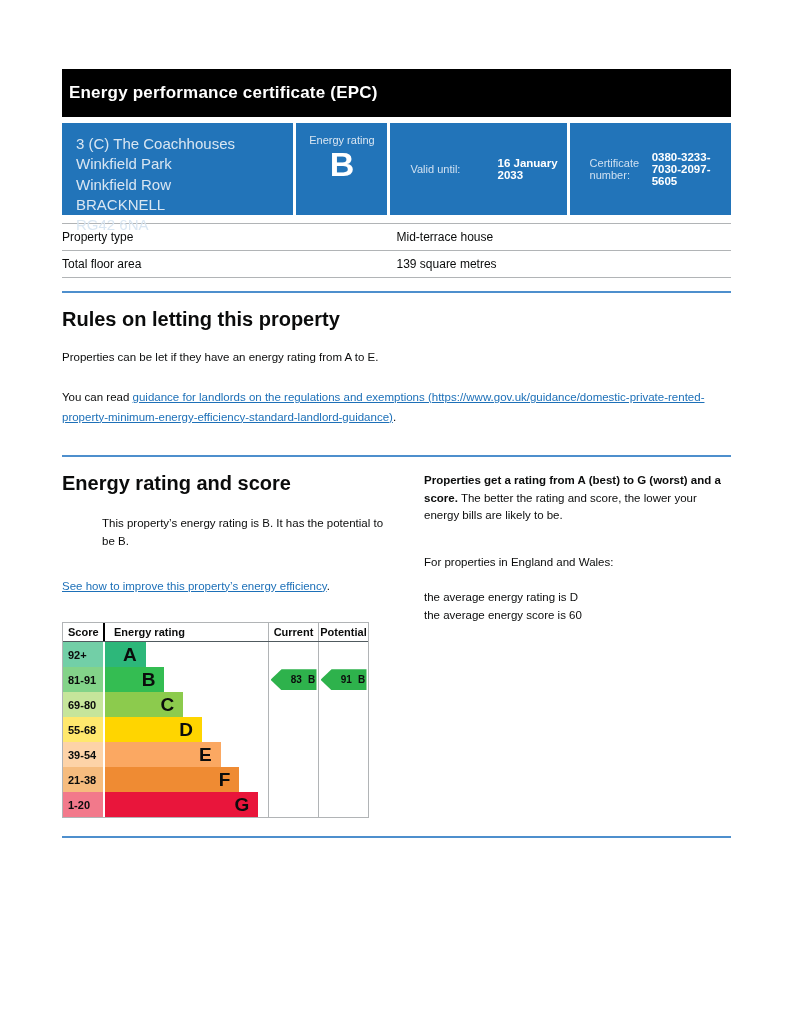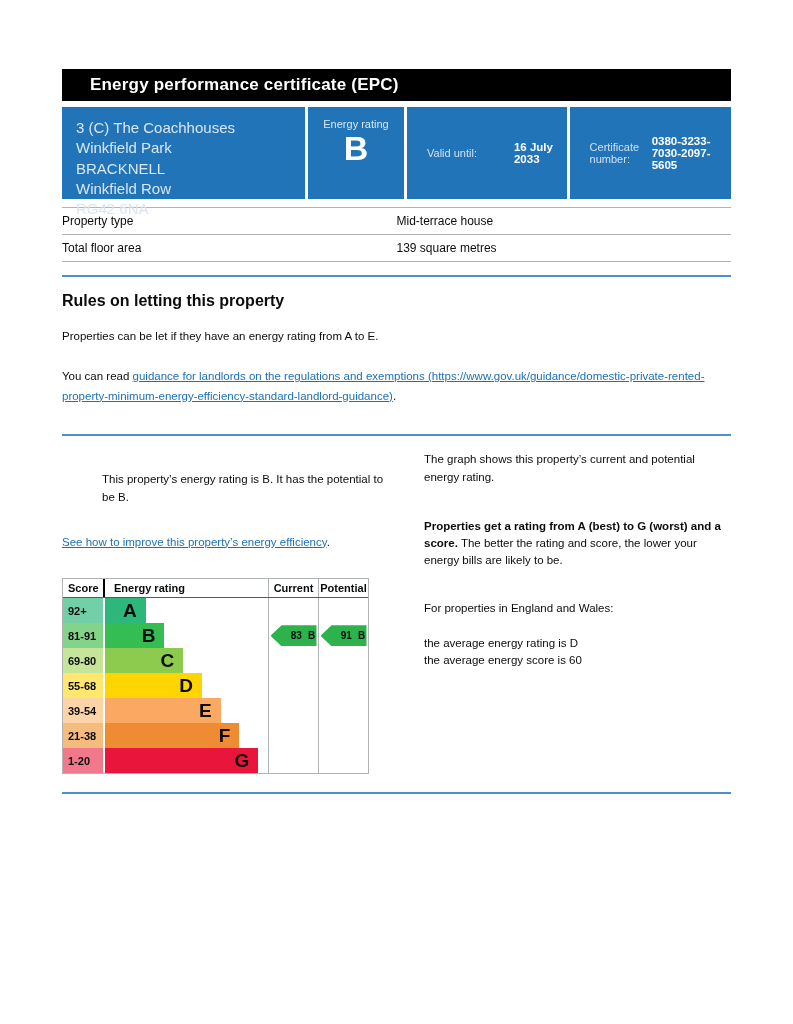--- a/index.html
+++ b/index.html
@@ -2,21 +2,21 @@
 <html><head>
 <meta charset="utf-8">
 <style>
   * { margin:0; padding:0; box-sizing:border-box; }
   html,body { background:#fff; }
   body { font-family:"Liberation Sans", sans-serif; color:#0b0c0c; }
   .page { position:relative; width:793px; height:1024px; background:#fff; overflow:hidden; }
   .content { padding:69px 62px 0 62px; }
 
   
-  .doc-header { background:#000; color:#fff; height:32px; display:flex; align-items:center; padding-left:28px; }
+  .doc-header { background:#000; color:#fff; height:48px; display:flex; align-items:center; padding-left:7px; }
   .doc-header h1 { font-size:17px; font-weight:bold; letter-spacing:0.2px; }
 
   
   .summary { display:flex; gap:3px; height:92px; margin-top:6px; }
   .bluebox { background:#2274b9; }
   .address-box { width:243px; color:#d9e6f2; font-size:15px; line-height:1.35; padding:11px 0 0 14px; }
   .rating-box { width:96px; text-align:center; color:#d9e6f2; font-size:11px; padding-top:11px; }
   .rating-box .big { font-size:34px; font-weight:bold; color:#fff; line-height:1.1; }
   .box-col { flex:1; display:flex; flex-direction:row; gap:3px; }
   .info-box { flex:1; display:flex; align-items:center; padding-left:20px; font-size:11px; color:#cfe0f1; }
@@ -26,21 +26,21 @@
   
   .prop-table { width:100%; border-collapse:collapse; margin-top:8px; font-size:12px; border-top:1px solid #b1b4b6; }
   .prop-table td { border-bottom:1px solid #b1b4b6; padding:6px 0; vertical-align:top; }
   .prop-table td.lbl { width:50%; }
 
   .blue-rule { border:none; border-top:2px solid #4e8fcd; height:0; }
   .rule-1 { margin-top:13px; }
   .rule-2 { margin-top:28px; }
   .rule-3 { margin-top:18px; }
 
-  h2 { font-size:16px; font-weight:bold; }
+  h2 { font-size:20px; font-weight:bold; }
   .rules h2 { margin-top:15px; }
   p { font-size:11.5px; line-height:1.5; }
   .rules .p1 { margin-top:18px; }
   .rules .p2 { margin-top:22px; line-height:1.7; max-width:660px; }
   a.link { color:#1d70b8; text-decoration:underline; cursor:pointer; }
 
   
   .two-col { display:flex; margin-top:15px; }
   .col-left { width:362px; }
   .col-right { width:307px; }
@@ -75,32 +75,32 @@
   <div class="content">
 
     <header class="doc-header">
       <h1>Energy performance certificate (EPC)</h1>
     </header>
 
     <section class="summary">
       <div class="bluebox address-box">
         <div>3 (C) The Coachhouses</div>
         <div>Winkfield Park</div>
+        <div>Winkfield Row</div>
         <div>BRACKNELL</div>
-        <div>Winkfield Row</div>
         <div>RG42 6NA</div>
       </div>
       <div class="bluebox rating-box">
         <div>Energy rating</div>
         <div class="big">B</div>
       </div>
       <div class="box-col">
         <div class="bluebox info-box">
           <span class="info-label">Valid until:</span>
-          <span class="info-value">16 July 2033</span>
+          <span class="info-value">16 January 2033</span>
         </div>
         <div class="bluebox info-box">
           <span class="info-label">Certificate number:</span>
           <span class="info-value">0380-3233-7030-2097-5605</span>
         </div>
       </div>
     </section>
 
     <table class="prop-table">
       <tbody>
@@ -120,20 +120,21 @@
     <section class="rules">
       <h2>Rules on letting this property</h2>
       <p class="p1">Properties can be let if they have an energy rating from A to E.</p>
       <p class="p2"><span>You can read </span><a class="link">guidance for landlords on the regulations and exemptions (https://www.gov.uk/guidance/domestic-private-rented-property-minimum-energy-efficiency-standard-landlord-guidance)</a><span>.</span></p>
     </section>
 
     <hr class="blue-rule rule-2">
 
     <section class="two-col">
       <div class="col-left">
+        <h2>Energy rating and score</h2>
         <p class="p1">This property’s energy rating is B. It has the potential to be B.</p>
         <p class="plink"><a class="link">See how to improve this property’s energy efficiency</a><span>.</span></p>
 
         <div class="epc-chart">
           <div class="epc-row epc-head">
             <div class="epc-score">Score</div>
             <div class="epc-bar-area">Energy rating</div>
             <div class="epc-cell">Current</div>
             <div class="epc-cell">Potential</div>
           </div>
@@ -221,21 +222,20 @@
                   <span>G</span>
                 </div>
               </div>
             <div class="epc-cell"></div>
             <div class="epc-cell"></div>
           </div>
         </div>
       </div>
 
       <div class="col-right">
-        <p class="p1">The graph shows this property’s current and potential energy rating.</p>
         <p class="p2"><span class="bold">Properties get a rating from A (best) to G (worst) and a score.</span><span> The better the rating and score, the lower your energy bills are likely to be.</span></p>
         <p class="p3">For properties in England and Wales:</p>
         <p>the average energy rating is D</p>
         <p>the average energy score is 60</p>
       </div>
     </section>
 
     <hr class="blue-rule rule-3">
 
   </div>

